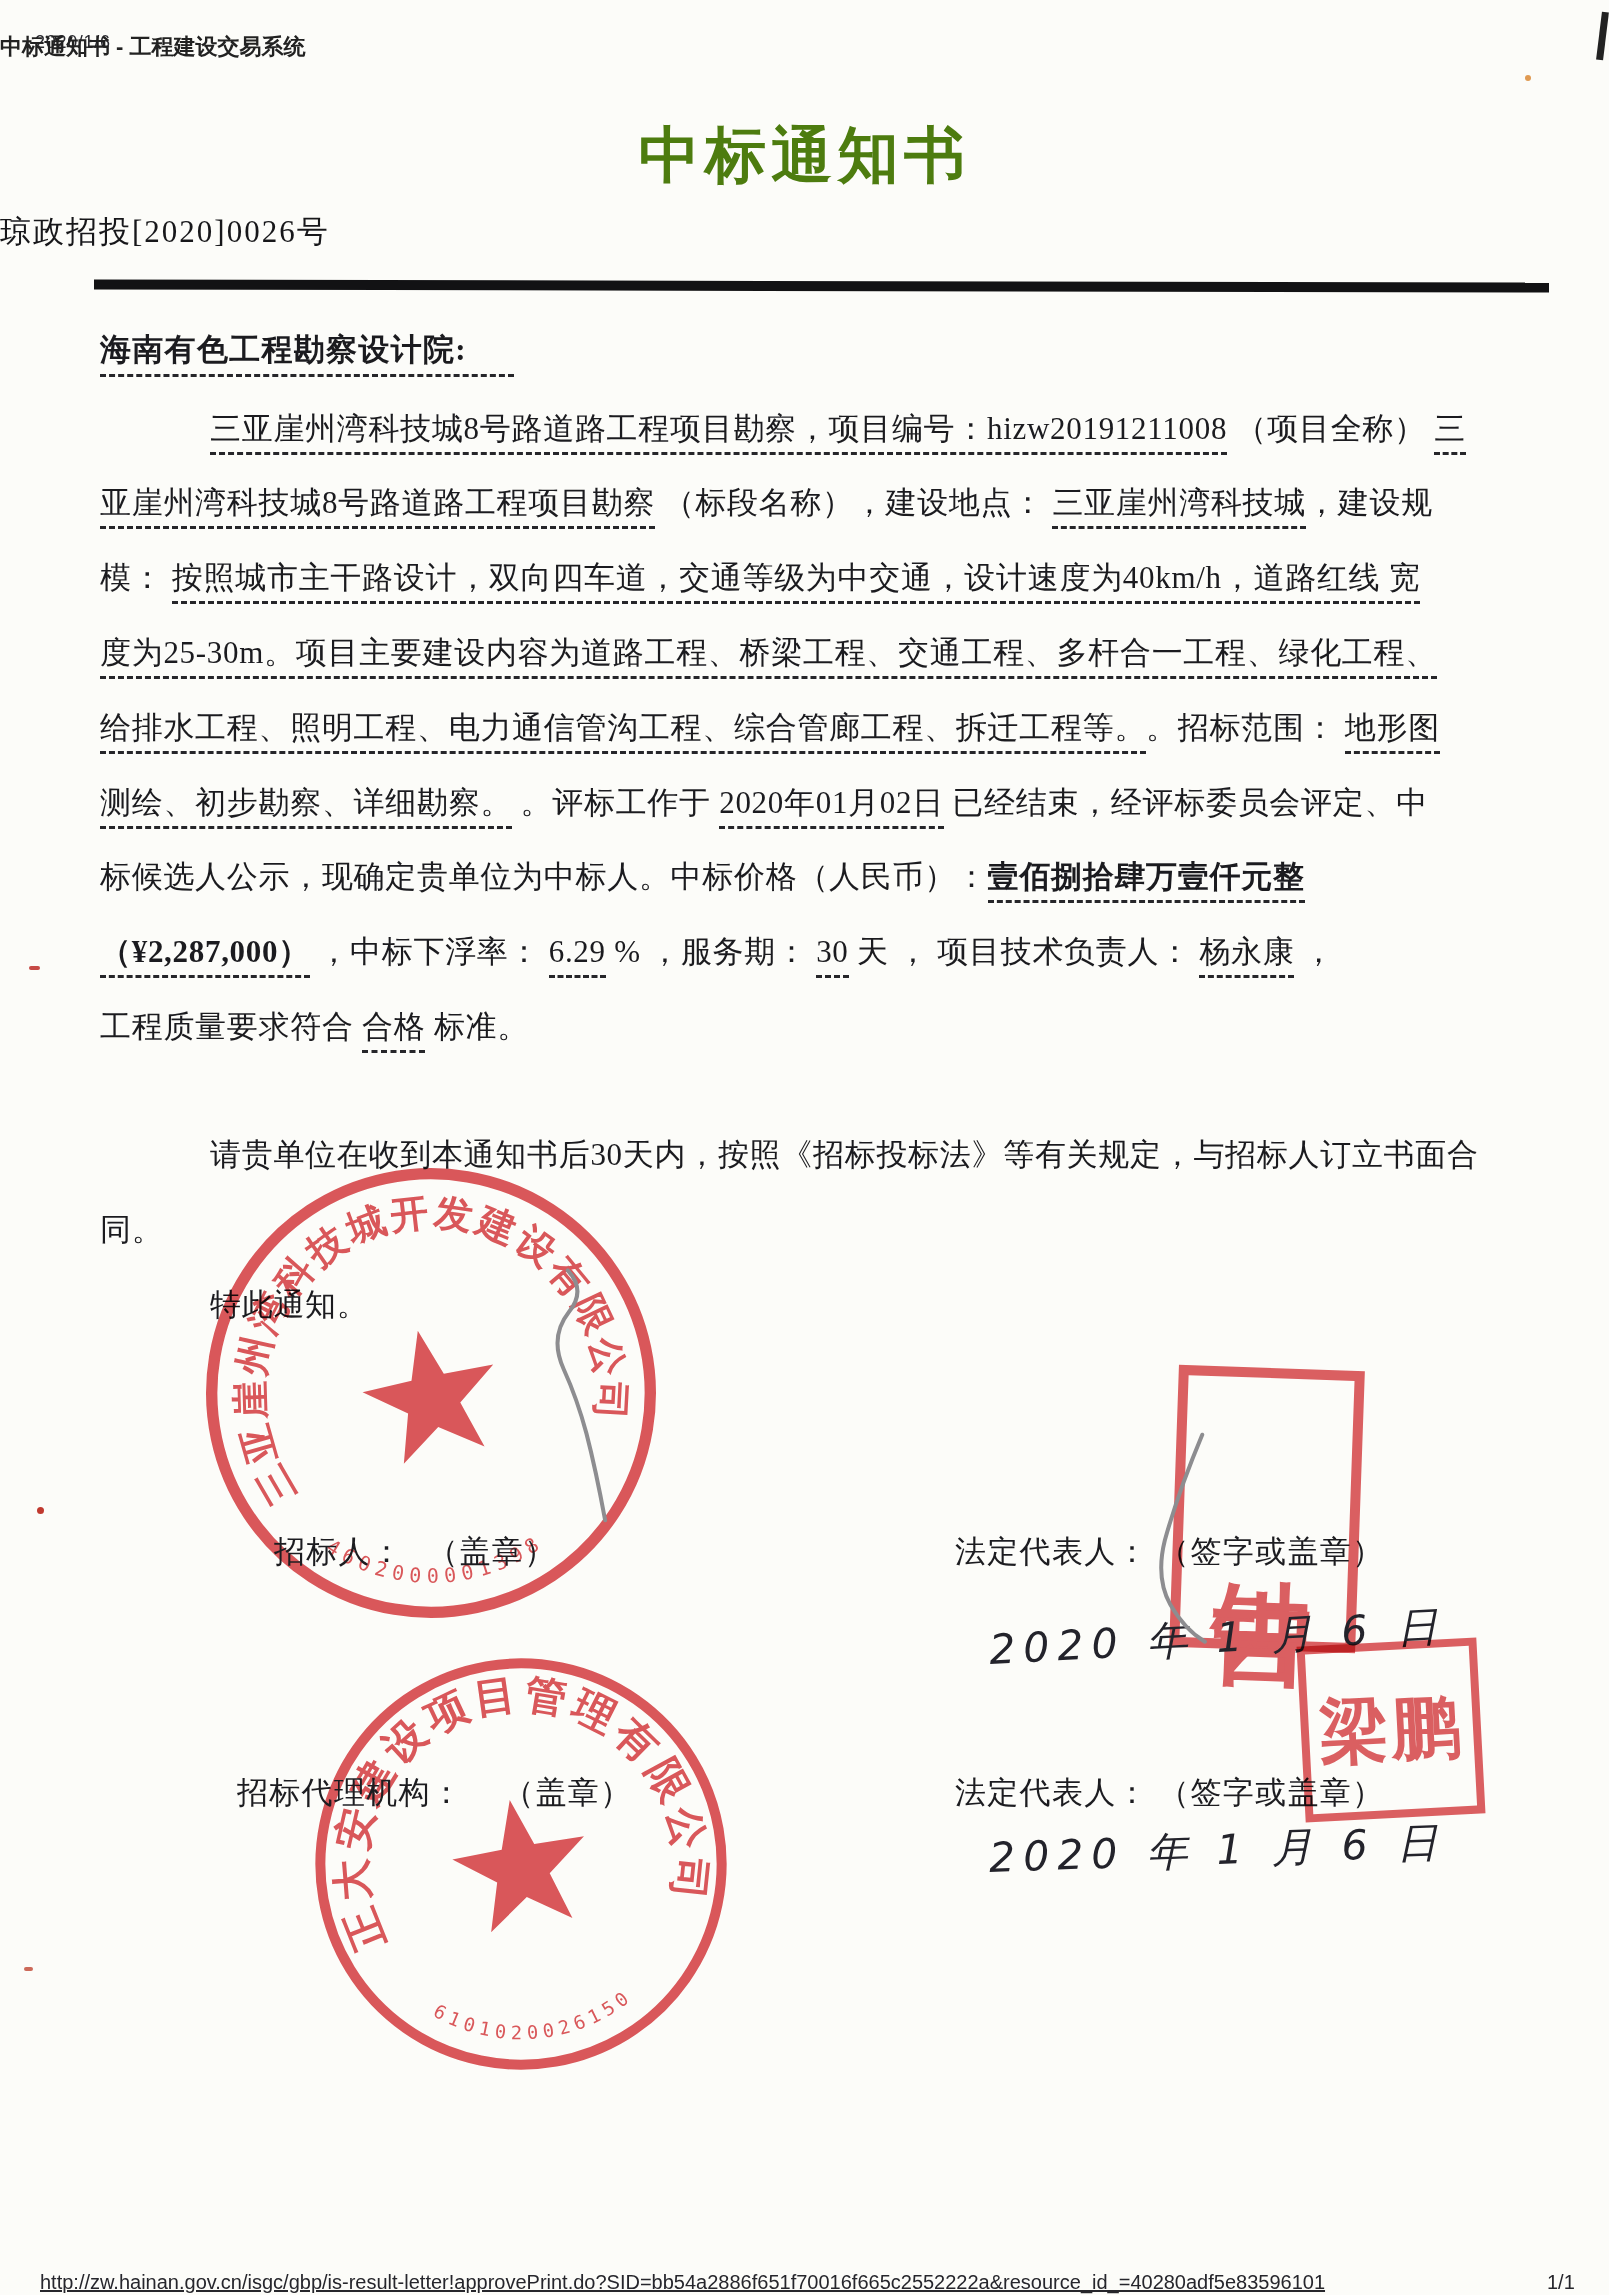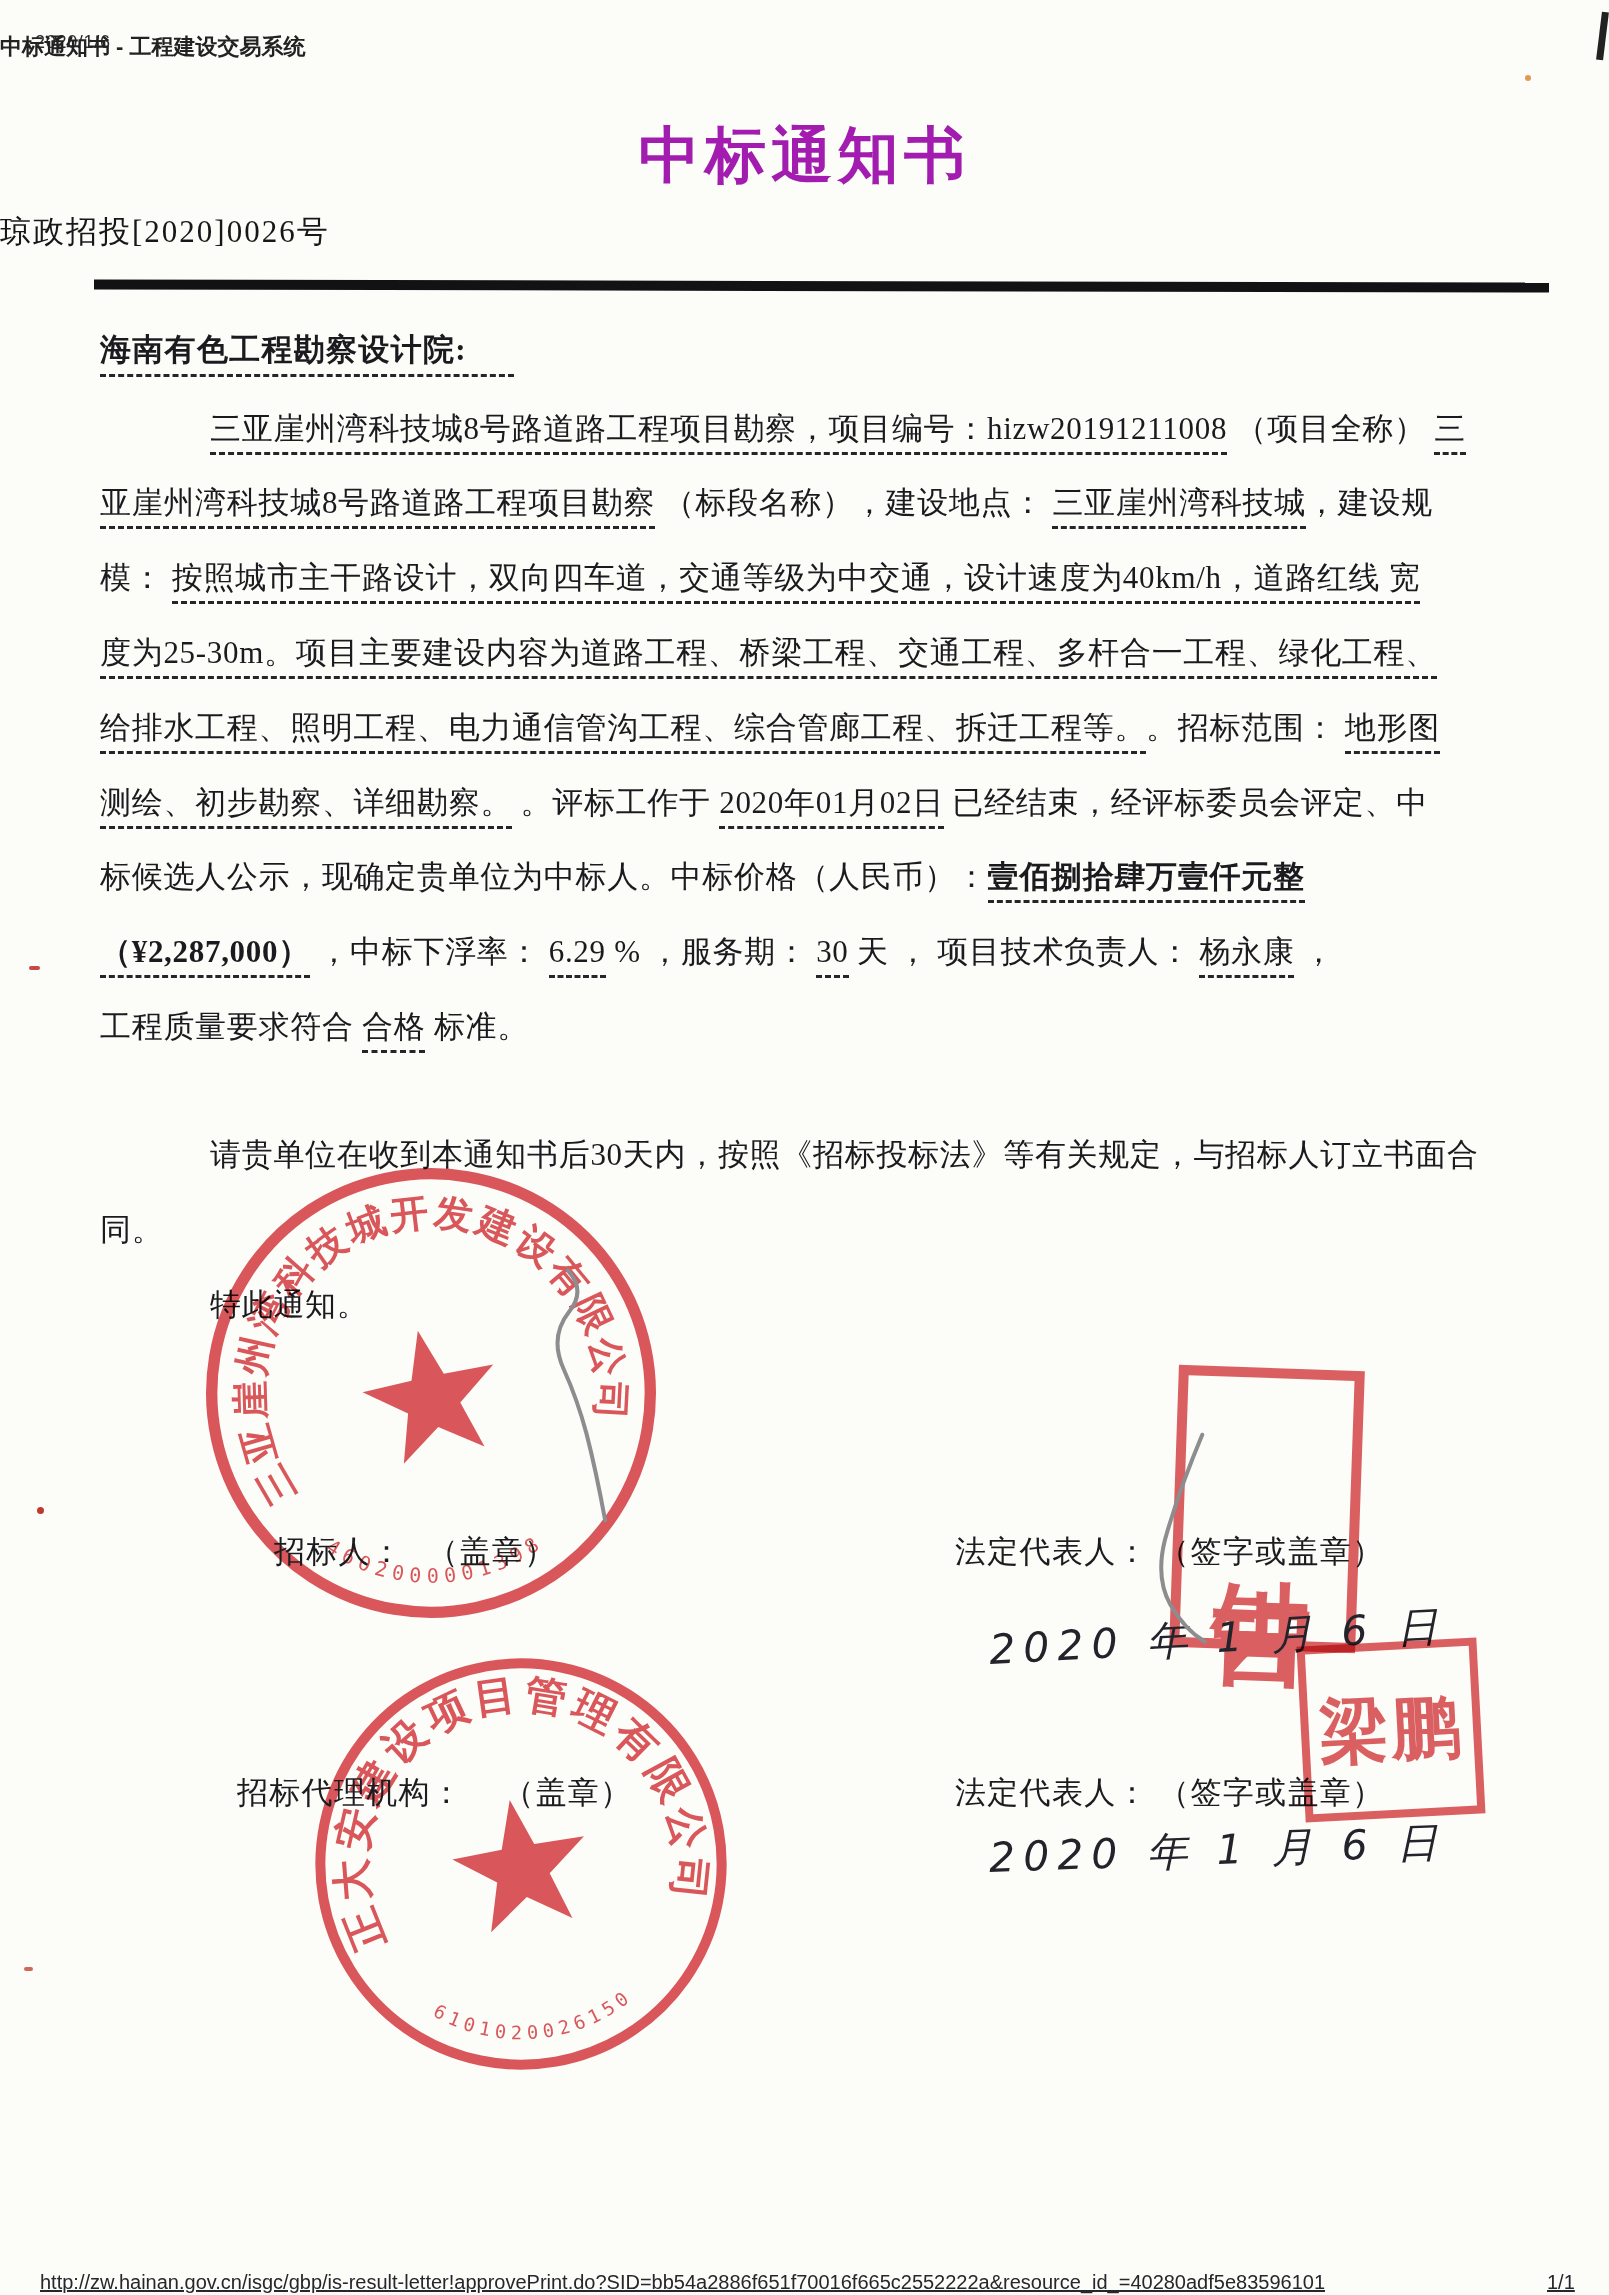--- a/index.html
+++ b/index.html
@@ -9,21 +9,21 @@
     font-family:"Liberation Serif","DejaVu Serif",serif;
     color:#1b1b1f;
   }
   .abs{position:absolute;}
   
   .print-date{left:35px;top:32px;font-size:18px;font-family:"Liberation Sans","DejaVu Sans",sans-serif;color:#2a2a30;letter-spacing:0.7px;}
   .print-title{left:0;right:0;top:32px;text-align:left;font-size:22px;font-weight:bold;
     font-family:"Liberation Sans","DejaVu Sans",sans-serif;color:#222;}
   
   .doc-title{left:0;right:0;top:115px;text-align:center;font-size:61px;font-weight:bold;letter-spacing:5.3px;
-    font-family:"Liberation Sans","DejaVu Sans",sans-serif;color:#a21caf;}
+    font-family:"Liberation Sans","DejaVu Sans",sans-serif;color:#4d7c0f;}
   .doc-number{left:0;right:0;top:211px;text-align:left;font-size:31px;letter-spacing:2px;color:#17171a;}
   .rule{left:94px;top:281px;width:1455px;height:10px;background:#121214;transform:rotate(0.12deg);}
   
   .line{left:100px;width:1423px;font-size:31px;letter-spacing:0.7px;white-space:nowrap;color:#1b1b1f;}
   .indent{padding-left:110px;}
   .seg.u{border-bottom:3.3px dashed #26262a;padding-bottom:6px;}
   .seg.b{font-weight:bold;}
   .salutation{left:100px;top:329px;font-size:31px;letter-spacing:1.3px;}
   .salutation .inner{border-bottom:3.3px dashed #26262a;padding-bottom:6.7px;padding-right:47px;font-weight:bold;}
   
@@ -34,21 +34,21 @@
   
   .seal{mix-blend-mode:multiply;opacity:.84;}
   .nameseal{border-style:solid;border-color:#d5383c;color:#d5383c;
     font-family:"Liberation Sans","DejaVu Sans",sans-serif;font-weight:bold;text-align:center;
     mix-blend-mode:multiply;opacity:.8;display:flex;align-items:center;justify-content:center;}
   .nameseal.vert{writing-mode:vertical-rl;text-orientation:upright;}
   
   .speck{border-radius:50%;}
   .footer-url{left:40px;top:2271px;font-size:20px;font-family:"Liberation Sans","DejaVu Sans",sans-serif;
     color:#26262c;text-decoration:underline;white-space:nowrap;}
-  .footer-page{left:1547px;top:2271px;font-size:20px;font-family:"Liberation Sans","DejaVu Sans",sans-serif;color:#26262c;text-decoration:underline;}
+  .footer-page{left:1547px;top:2271px;font-size:20px;font-family:"Liberation Sans","DejaVu Sans",sans-serif;color:#26262c;}
 </style>
 </head>
 <body>
 
 <div class="abs print-date">2020/1/6</div>
 <div class="abs print-title">中标通知书 - 工程建设交易系统</div>
 
 <div class="abs doc-title">中标通知书</div>
 <div class="abs doc-number">琼政招投[2020]0026号</div>
 <div class="abs rule"></div>

